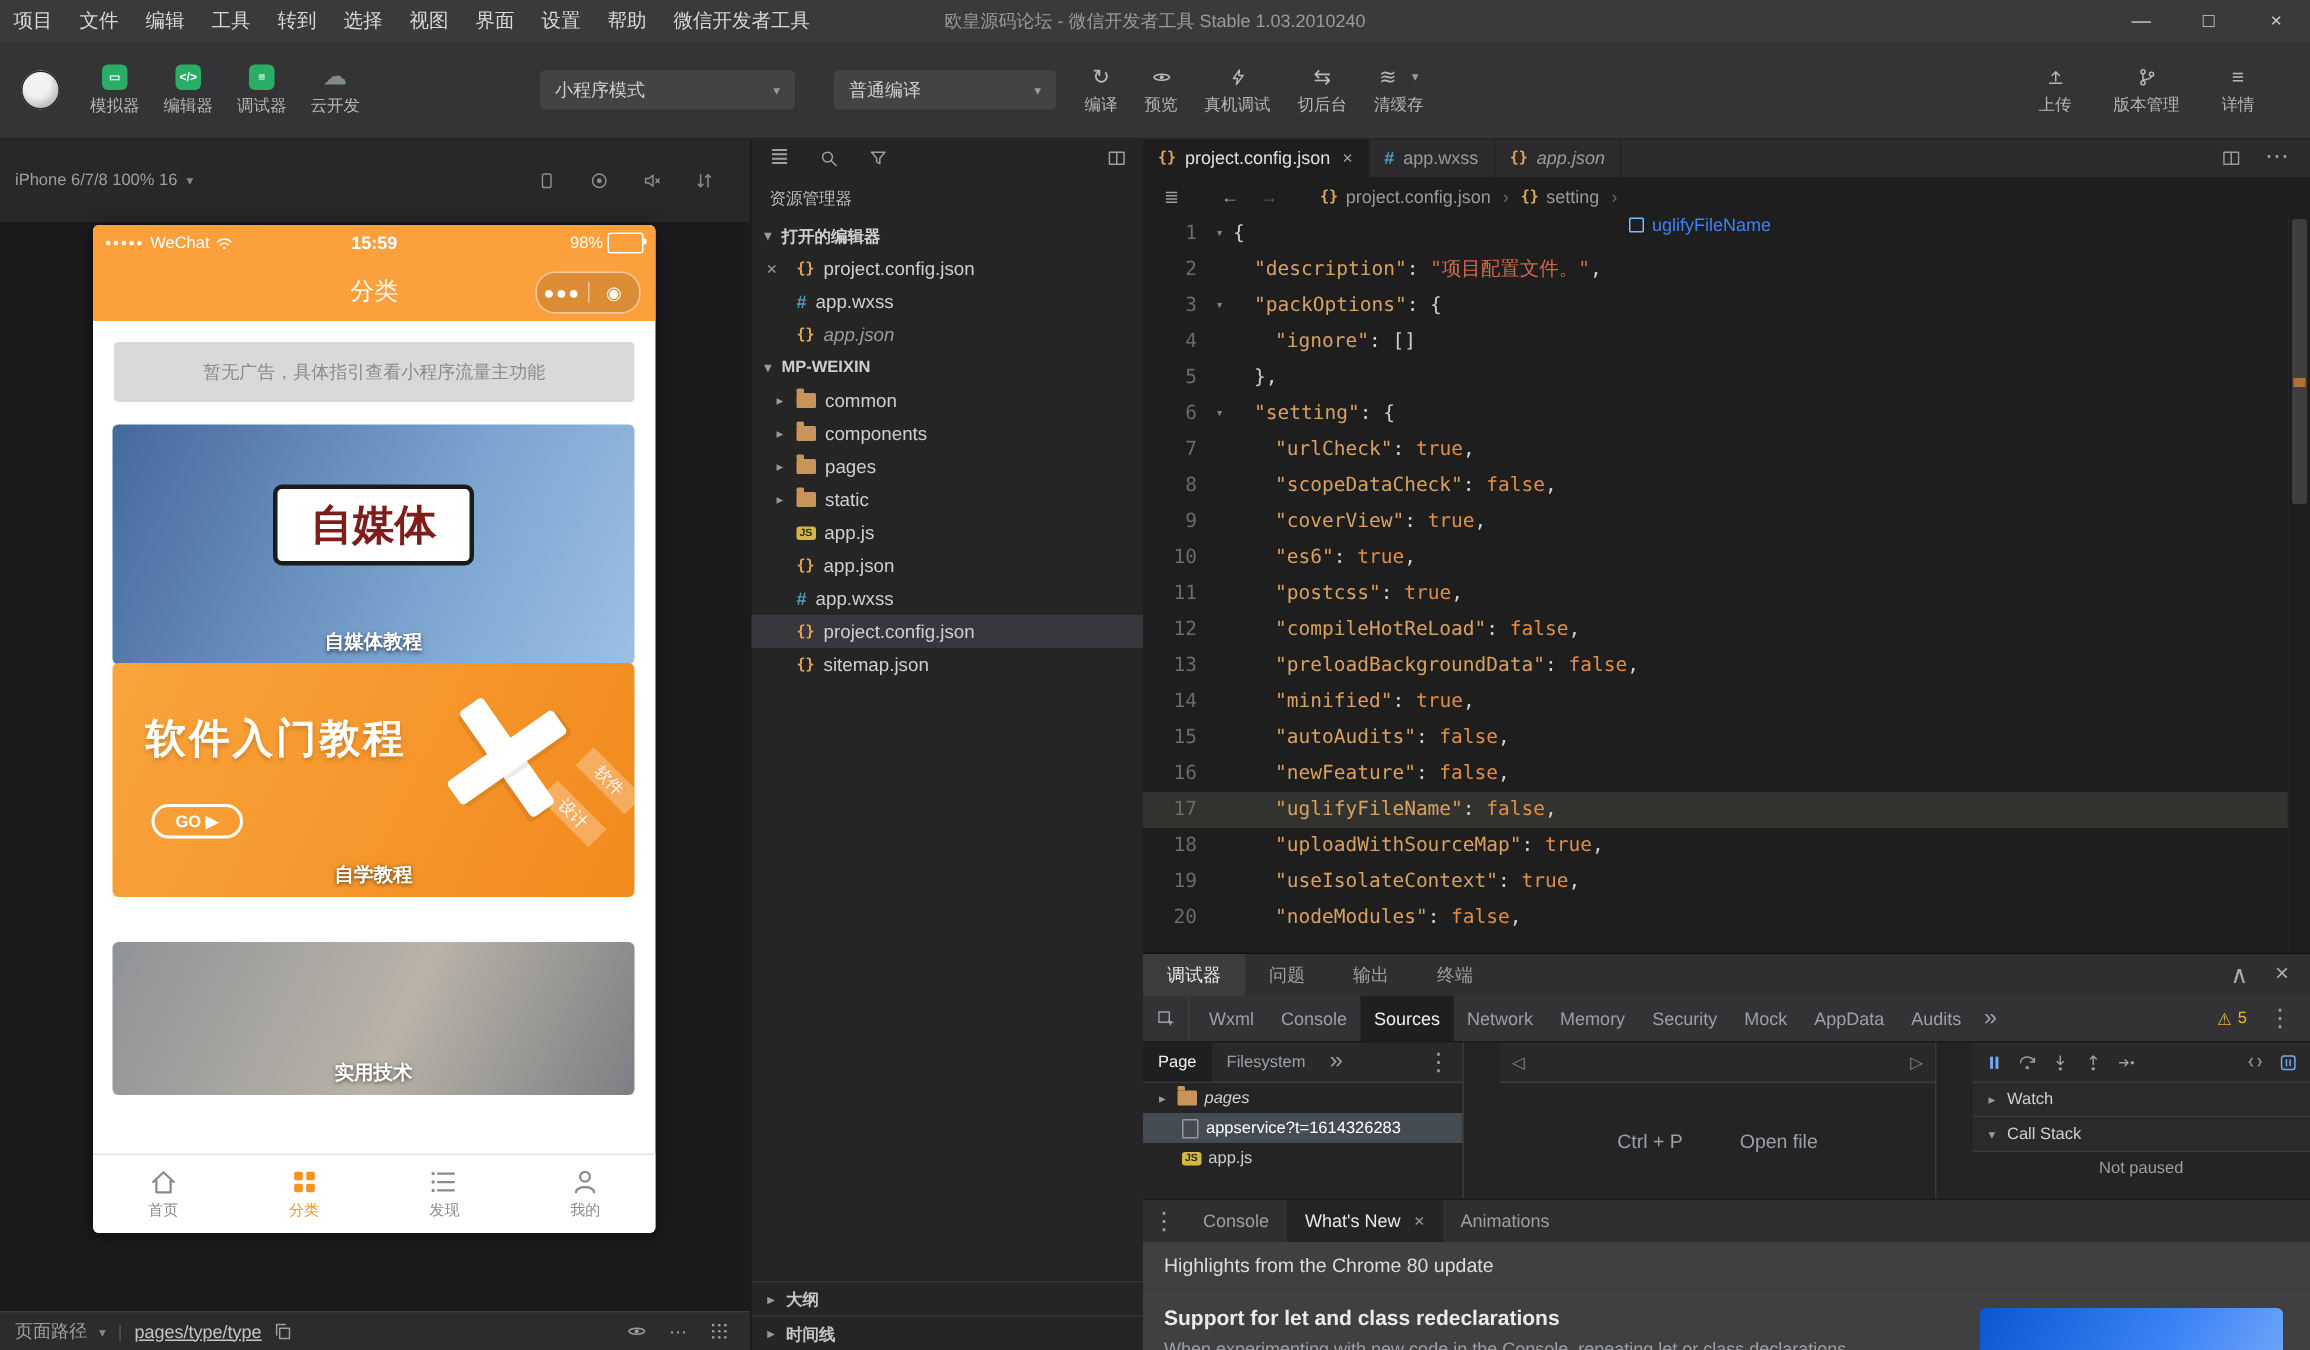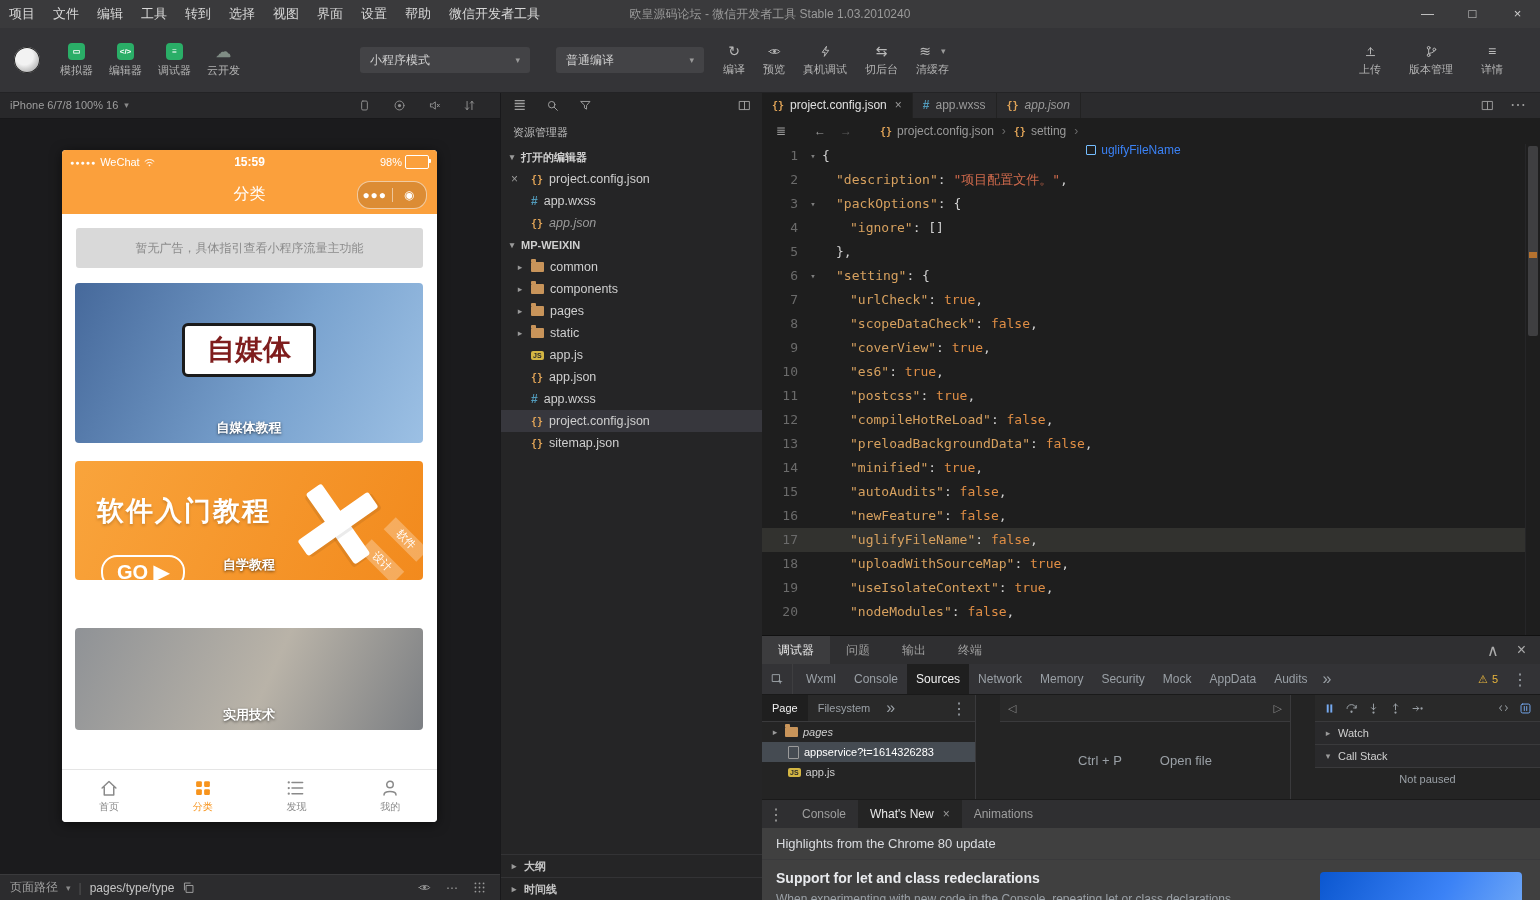--- a/index.html
+++ b/index.html
@@ -28,21 +28,21 @@
   .dd-compile{width:128px;margin-left:26px;margin-right:10px;}
   .dd-caret{color:#9a9a9a;font-size:9px;margin-left:8px;}
   .act-btn{display:flex;flex-direction:column;align-items:center;gap:3px;padding:0 9px;}
   .act-ic{height:16px;display:flex;align-items:center;gap:2px;color:#b9b9b9;font-size:14px;line-height:16px;}
   .act-label{font-size:11px;color:#b4b4b4;white-space:nowrap;}
   .right-actions{margin-left:auto;margin-right:28px;display:flex;gap:10px;}
 
   
   .sim-col{position:absolute;left:0;top:92px;width:500px;bottom:0;background:#1b1b1d;}
   .sim-header{position:absolute;top:0;left:0;right:0;height:26px;background:#28282a;border-bottom:1px solid #18181a;
-              display:flex;align-items:center;padding:0 10px;font-size:11px;color:#9f9f9f;}
+              display:flex;align-items:center;padding:15px 10px;font-size:11px;color:#9f9f9f;}
   .sim-icons{margin-left:auto;display:flex;gap:22px;color:#8f8f8f;margin-right:14px;}
 
   .phone{position:absolute;left:62px;top:58px;width:375px;height:672px;background:#fff;border-radius:4px;overflow:hidden;box-shadow:0 2px 12px rgba(0,0,0,.55);}
   .ph-status{height:24px;background:#fba03c;position:relative;display:flex;align-items:center;padding:0 8px;color:#fff;font-size:11px;}
   .ph-dots{font-size:7px;letter-spacing:1px;margin-right:4px;}
   .ph-carrier{font-size:11px;margin-right:3px;}
   .ph-time{position:absolute;left:0;right:0;text-align:center;font-size:12px;font-weight:bold;pointer-events:none;}
   .ph-batt{margin-left:auto;display:flex;align-items:center;gap:3px;z-index:1;}
   .batt{width:20px;height:10px;border:1px solid #fff;border-radius:2px;padding:1px;position:relative;}
   .batt::after{content:'';position:absolute;right:-3px;top:2.5px;width:2px;height:4px;background:#fff;border-radius:0 1px 1px 0;}
@@ -50,44 +50,44 @@
   .ph-nav{height:40px;background:#fba03c;position:relative;display:flex;align-items:center;justify-content:center;}
   .ph-nav-title{color:#fff;font-size:16px;}
   .capsule{position:absolute;right:10px;top:7px;width:68px;height:26px;border:1px solid rgba(255,255,255,.55);background:rgba(0,0,0,.12);border-radius:13px;display:flex;align-items:center;color:#fff;}
   .cap-dots{flex:1;text-align:center;font-size:12px;letter-spacing:1px;line-height:10px;}
   .cap-div{width:1px;height:14px;background:rgba(255,255,255,.5);}
   .cap-target{flex:1;text-align:center;font-size:12px;}
   .notice{position:absolute;top:78px;left:14px;right:14px;height:40px;background:#d9d9d9;color:#8b8b8b;font-size:12px;
           display:flex;align-items:center;justify-content:center;border-radius:3px;}
   .card{position:absolute;left:13px;width:348px;border-radius:4px;overflow:hidden;}
   .card1{top:133px;height:160px;background:linear-gradient(115deg,#46699b,#7aa3cf 60%,#9cc0e4);}
-  .card2{top:311px;height:119px;background:linear-gradient(115deg,#f9a43c,#f28a1d);}
+  .card2{top:292px;height:156px;background:linear-gradient(115deg,#f9a43c,#f28a1d);}
   .card3{top:478px;height:102px;background:linear-gradient(115deg,#8f9296,#b9b3a8 55%,#7c7f83);}
   .card-caption{position:absolute;bottom:6px;left:0;right:0;text-align:center;color:#fff;font-size:13px;font-weight:bold;text-shadow:0 1px 3px rgba(0,0,0,.65);}
   .media-box{position:absolute;left:50%;top:42%;transform:translate(-50%,-50%);background:#fff;border:3px solid #1b1b1b;border-radius:6px;
              padding:5px 22px;font-size:28px;font-weight:bold;color:#7f1d1d;white-space:nowrap;}
   .c2-title{position:absolute;left:22px;top:32px;color:#fff;font-size:27px;font-weight:bold;letter-spacing:2px;text-shadow:0 2px 3px rgba(0,0,0,.18);}
-  .go-pill{position:absolute;left:26px;top:94px;border:2px solid #fff;border-radius:16px;padding:3px 14px;color:#fff;font-weight:bold;font-size:20px;}
+  .go-pill{position:absolute;left:26px;top:94px;border:2px solid #fff;border-radius:16px;padding:3px 14px;color:#fff;font-weight:bold;font-size:11px;}
   .x-shape{position:absolute;right:48px;top:26px;width:74px;height:74px;transform:rotate(10deg);}
   .x-shape::before,.x-shape::after{content:'';position:absolute;left:50%;top:50%;width:86px;height:19px;background:#fff;border-radius:3px;box-shadow:2px 3px 0 rgba(0,0,0,.08);}
   .x-shape::before{transform:translate(-50%,-50%) rotate(45deg);}
   .x-shape::after{transform:translate(-50%,-50%) rotate(-45deg);}
   .ribbon{position:absolute;color:#fff;font-size:11px;background:rgba(255,255,255,.28);padding:1px 12px;transform:rotate(45deg);}
   .rb1{right:18px;top:92px;}
   .rb2{right:-6px;top:70px;}
   .ph-tabbar{position:absolute;bottom:0;left:0;right:0;height:52px;background:#fff;border-top:1px solid #e5e5e5;display:flex;}
   .tab-item{flex:1;display:flex;flex-direction:column;align-items:center;justify-content:center;gap:2px;font-size:10px;color:#8a8a8a;}
   .tab-item.active{color:#f7941d;}
   .tab-item .svgic svg{width:20px;height:20px;}
 
   .sim-status{position:absolute;bottom:0;left:0;right:0;height:25px;background:#2c2c2e;border-top:1px solid #3a3a3c;
               display:flex;align-items:center;gap:8px;padding:0 10px;font-size:12px;color:#9f9f9f;}
   .ss-caret{font-size:9px;color:#8a8a8a;}
   .ss-div{color:#555;}
-  .ss-path{color:#c5c5c5;}
+  .ss-path{color:#c5c5c5;text-decoration:underline;}
   .ss-right{margin-left:auto;display:flex;gap:15px;align-items:center;margin-right:4px;color:#9a9a9a;}
 
   
   .exp-col{position:absolute;left:500px;top:92px;width:262px;bottom:0;background:#252526;border-left:1px solid #19191b;border-right:1px solid #19191b;}
   .exp-header{height:26px;display:flex;align-items:center;gap:20px;padding:0 12px;color:#9f9f9f;}
   .exp-header .right{margin-left:auto;}
   .exp-title{font-size:11px;color:#bdbdbd;padding:7px 12px 6px;}
   .sec-header{height:22px;display:flex;align-items:center;gap:4px;font-size:11px;font-weight:bold;color:#cfcfcf;padding:0 6px;}
   .chev{width:10px;text-align:center;color:#9a9a9a;font-size:9px;flex:none;}
   .file-row{height:22px;display:flex;align-items:center;gap:6px;font-size:12.5px;color:#cfcfcf;padding-left:30px;position:relative;white-space:nowrap;}

